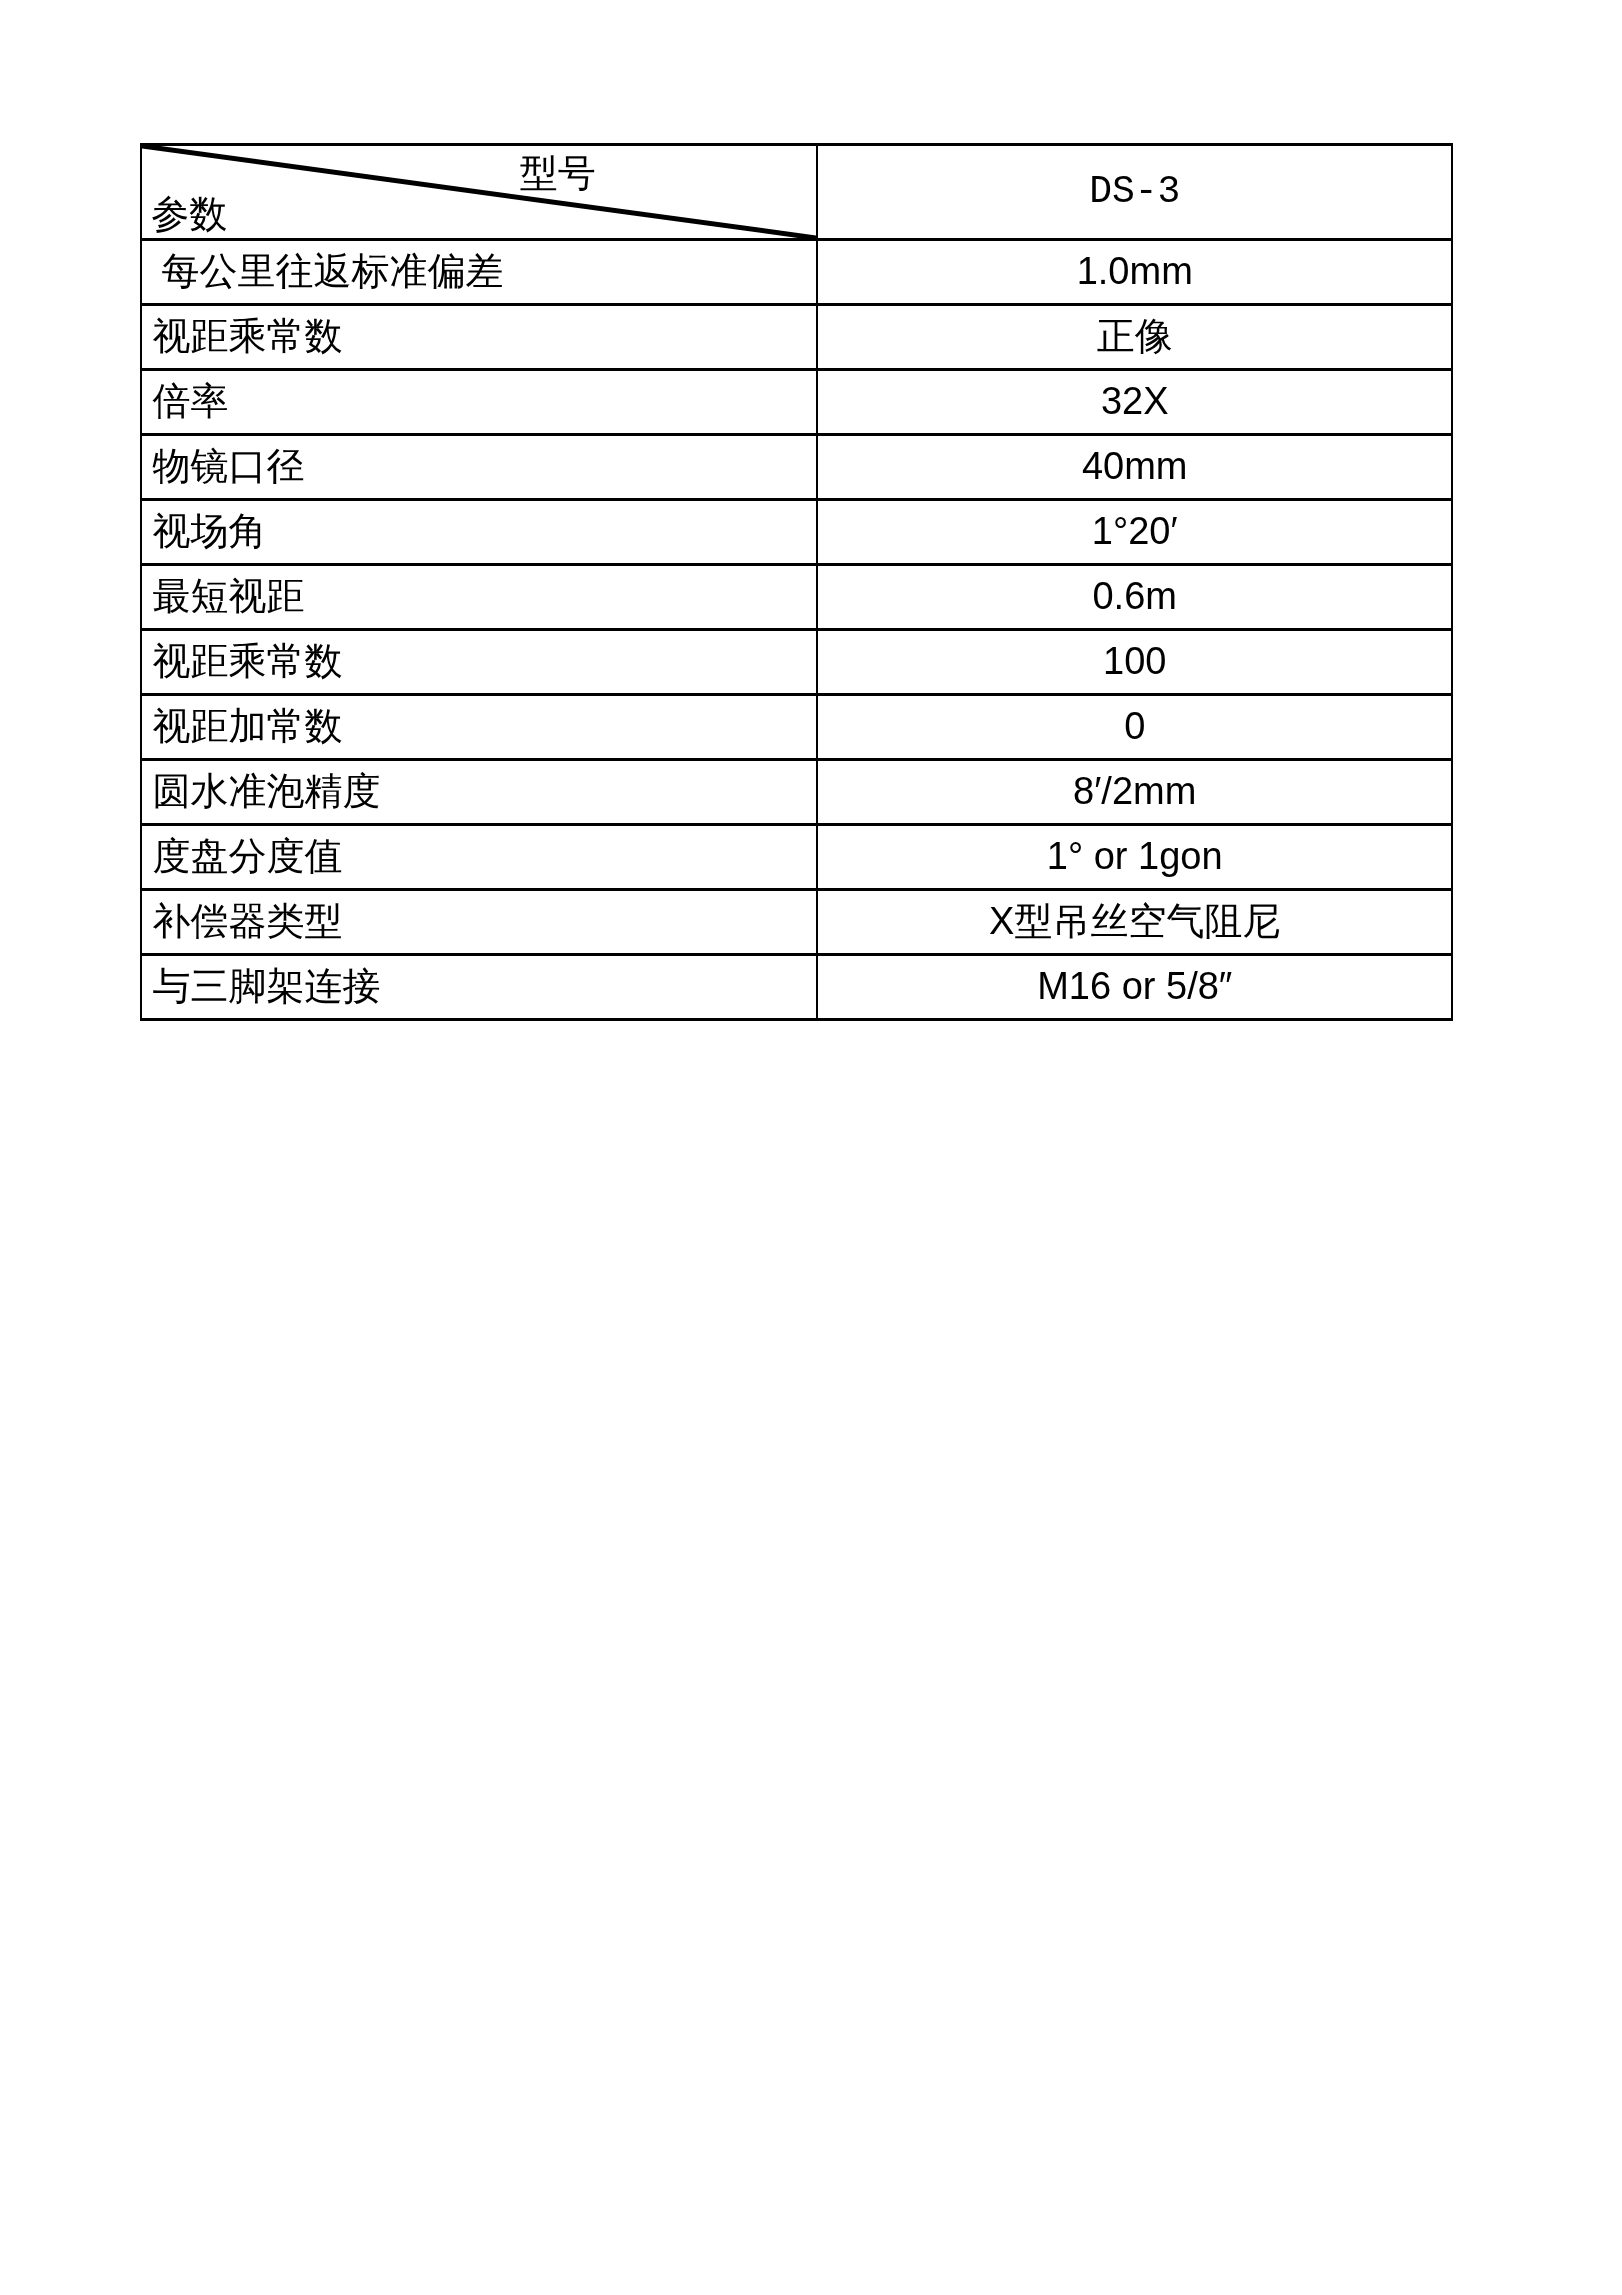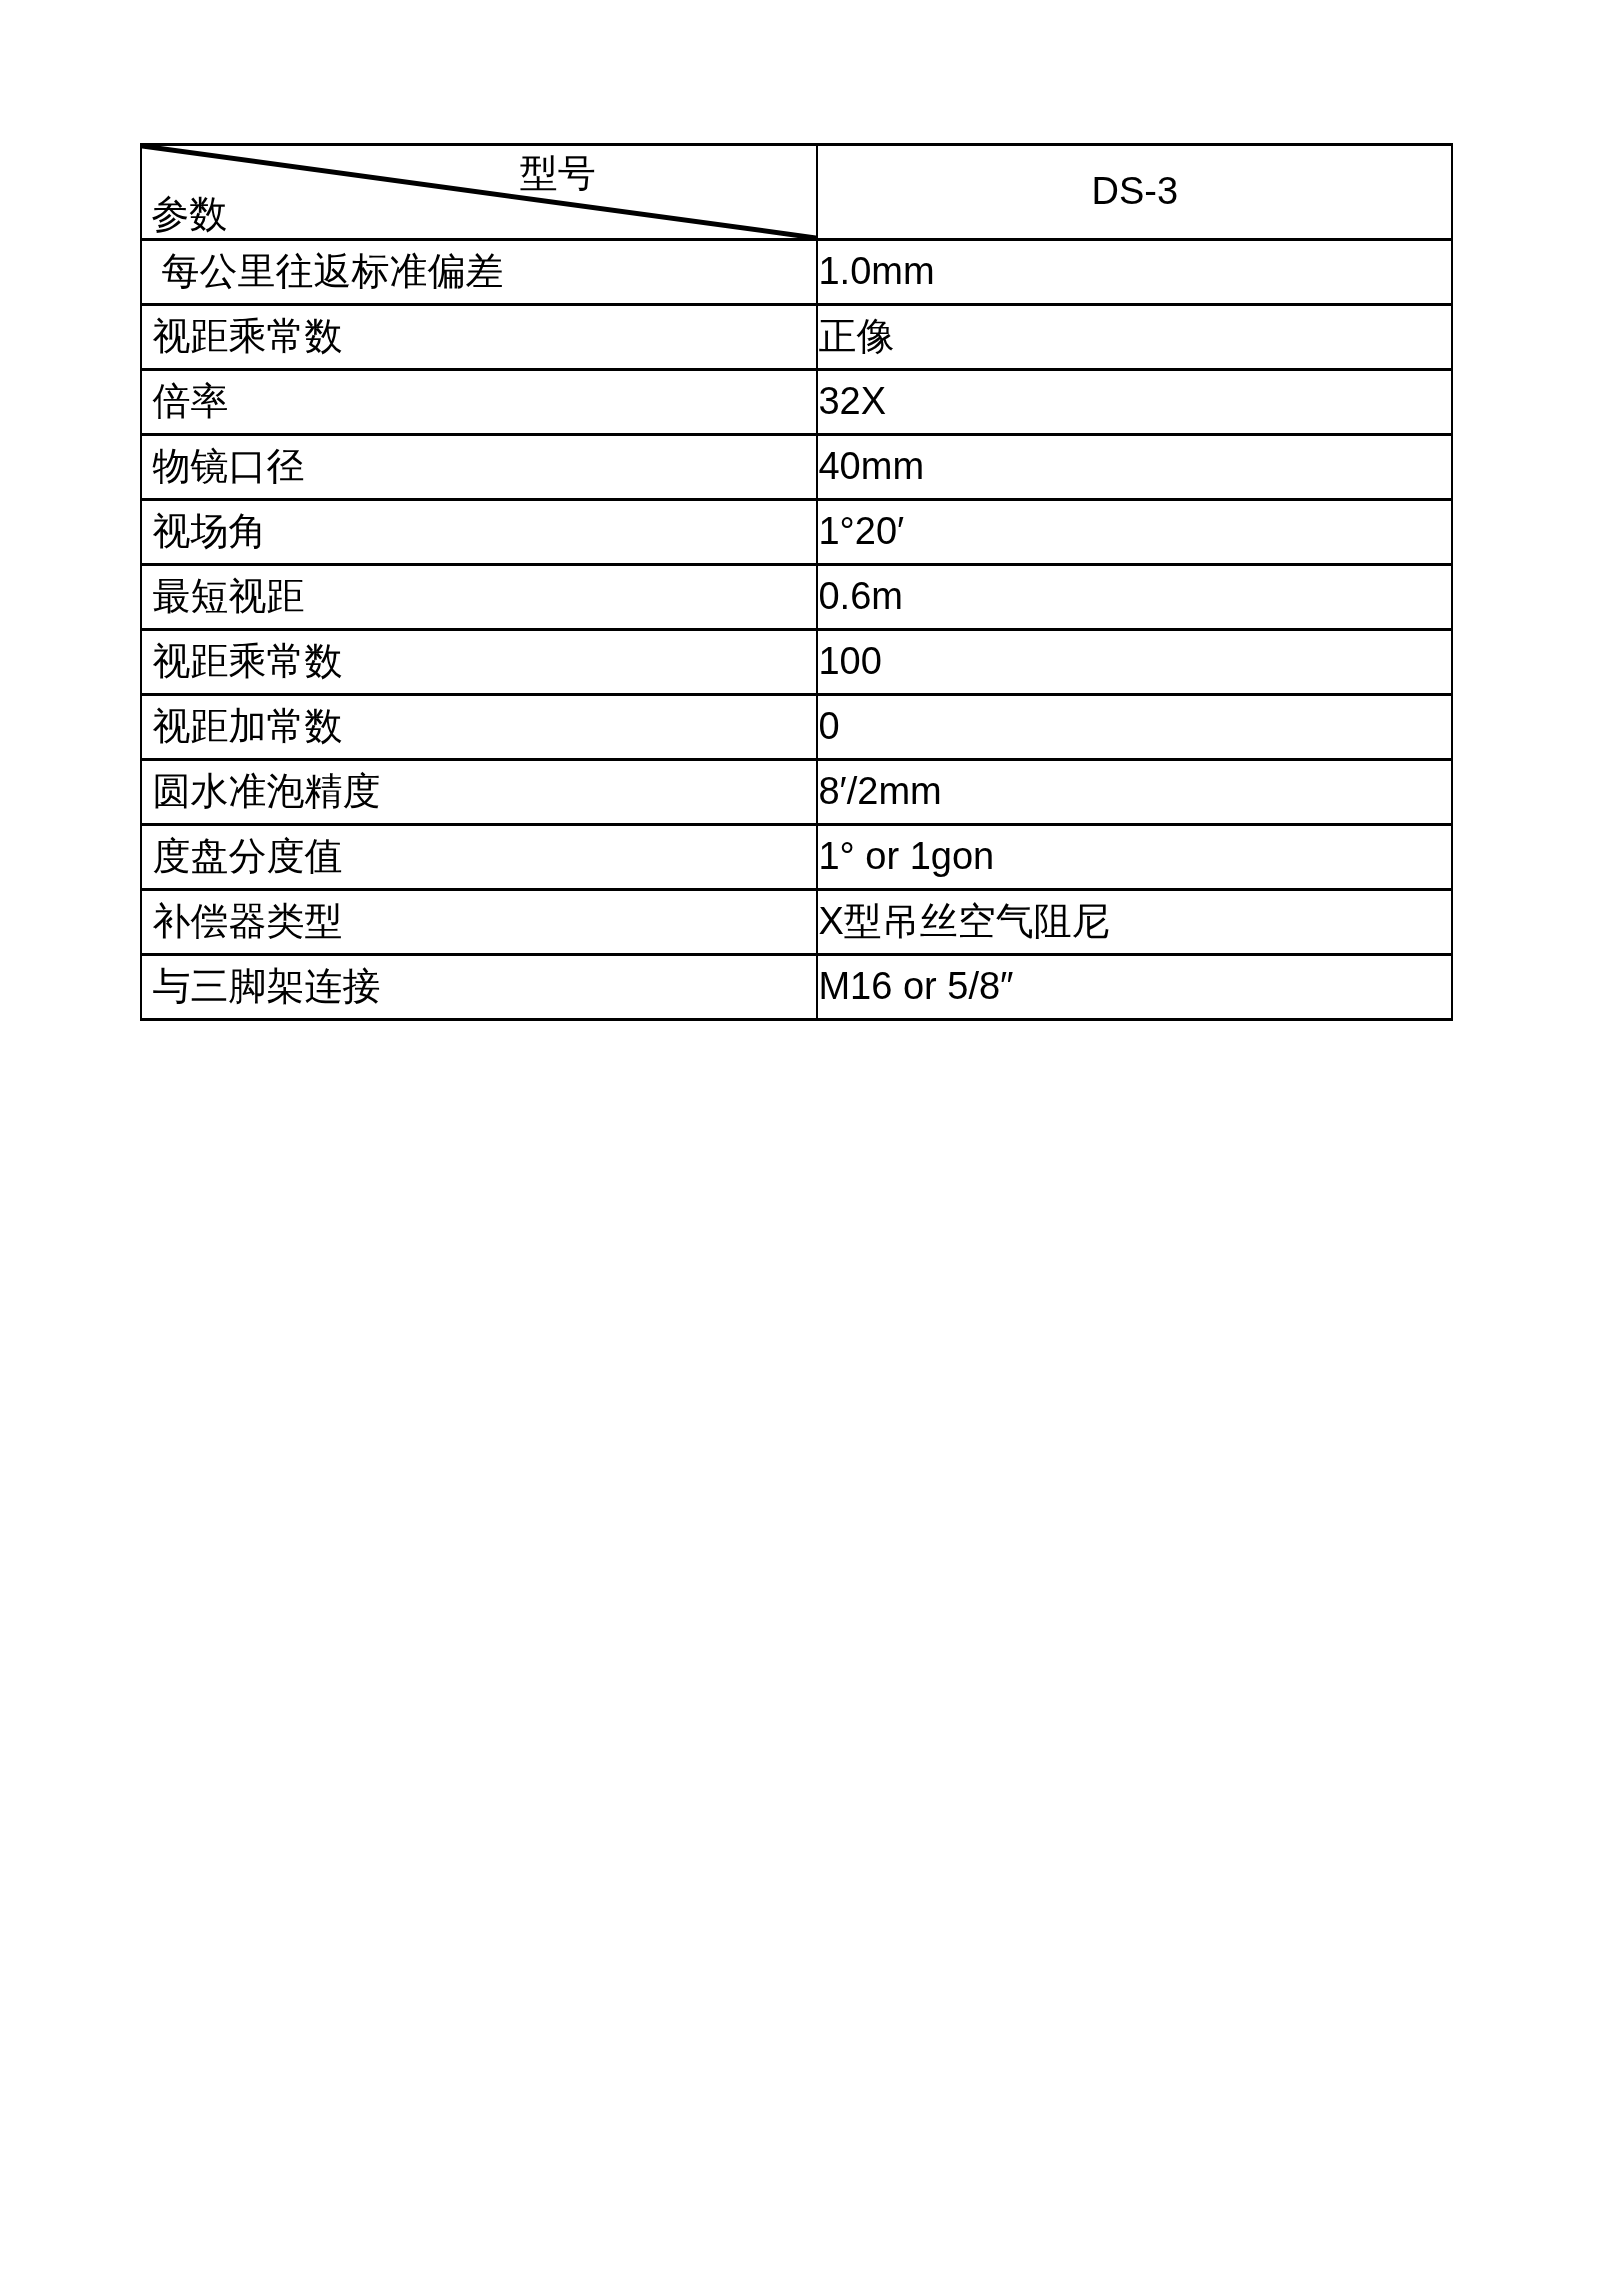--- a/index.html
+++ b/index.html
@@ -62,28 +62,30 @@
     white-space: nowrap;
   }
   .corner-param {
     position: absolute;
     bottom: 2.6px;
     left: 9.2px;
     white-space: nowrap;
   }
   th.model-cell {
     text-align: center;
+    font-family: Liberation Mono, monospace;
   }
   td.param {
     text-align: left;
     padding-left: 10.5px;
     margin-left: 19px;
   }
   tbody tr:first-child td.param { padding-left: 19.6px; }
   td.value {
+    text-align: center;
   }
 </style>
 </head>
 <body>
 
 <div class="sheet">
   <table class="spec-table">
     <colgroup>
       <col class="c1">
       <col class="c2">

